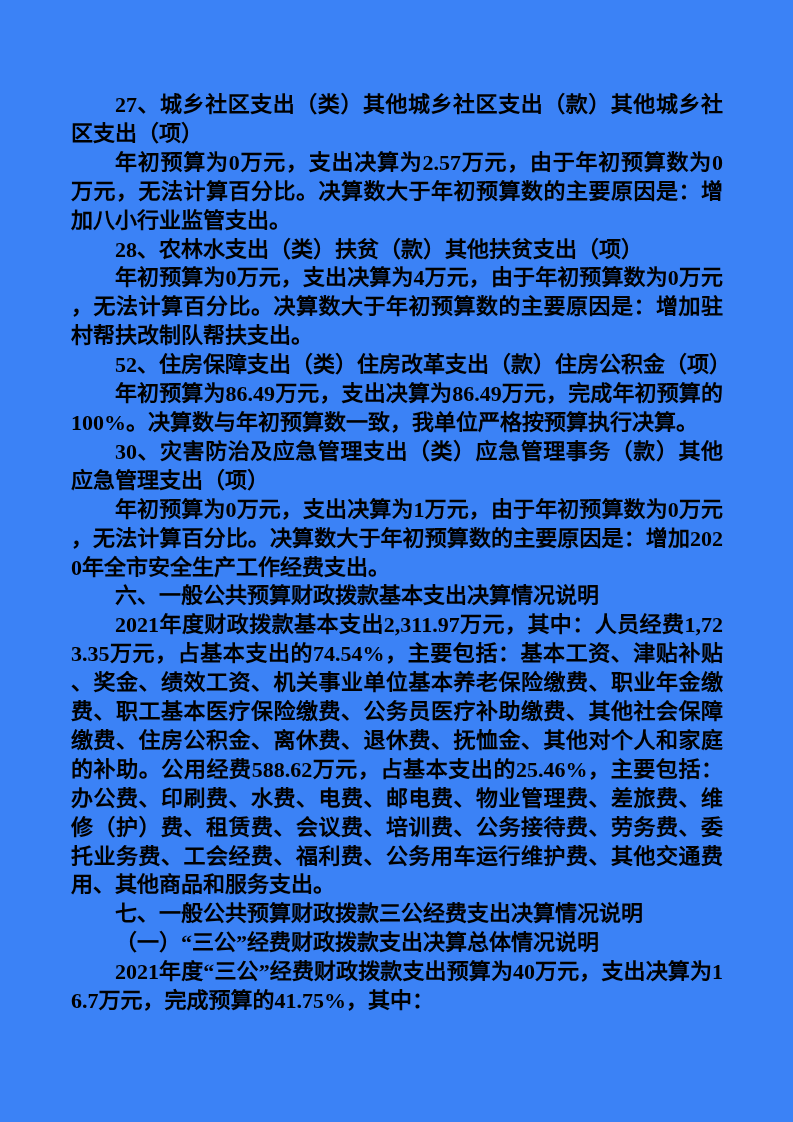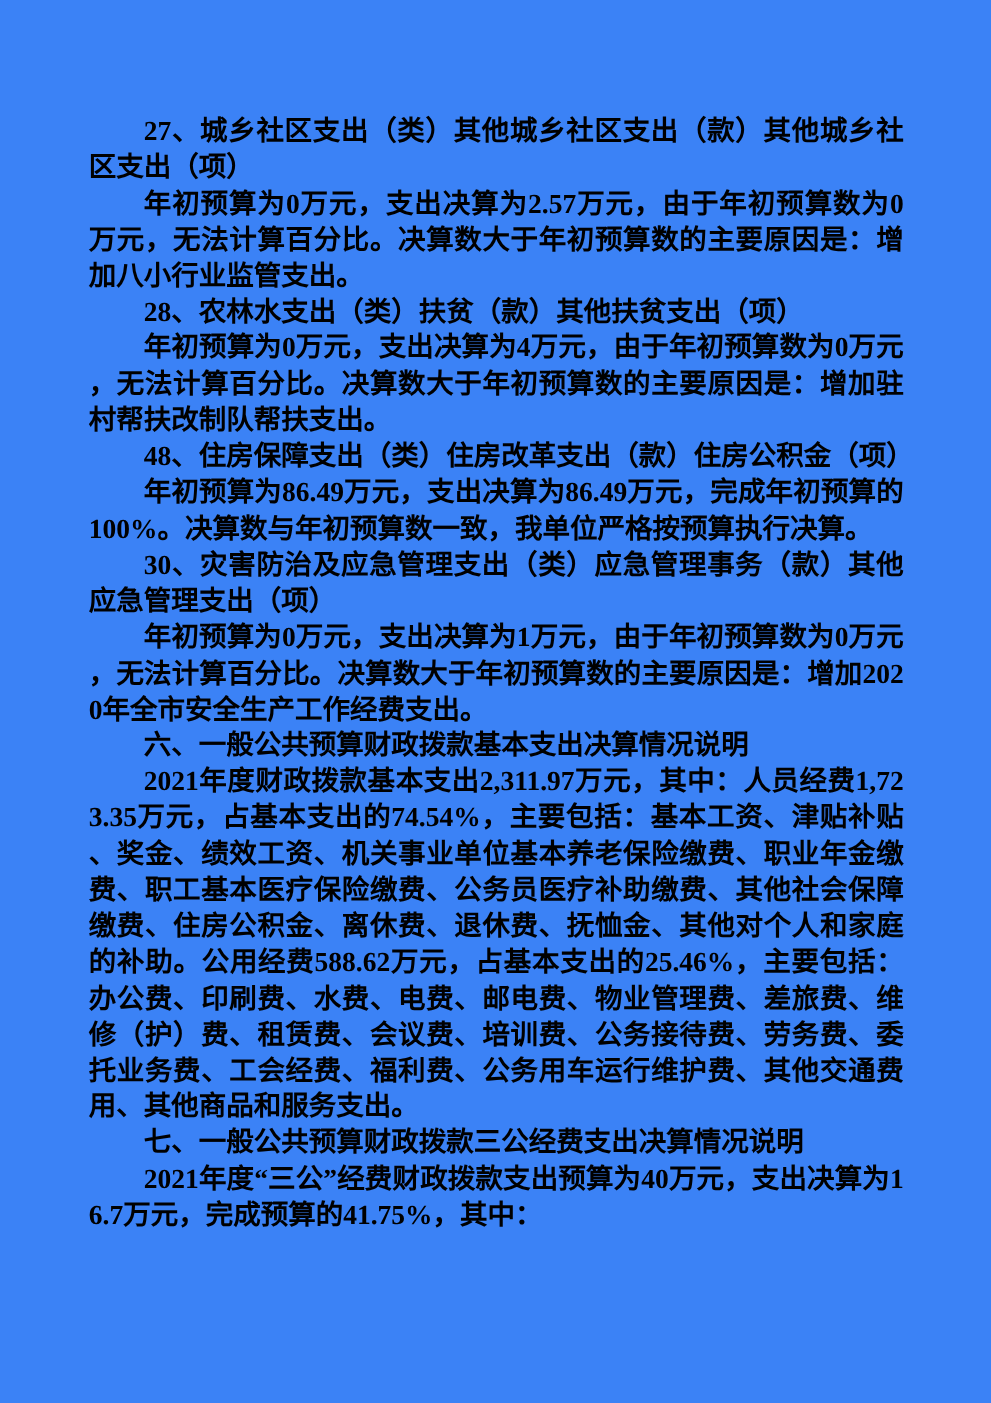--- a/index.html
+++ b/index.html
@@ -42,22 +42,23 @@
 </style>
 </head>
 <body>
 
 <div class="page" style="background: #3b82f6; color: rgb(0, 0, 0);">
   <div class="content">
       <p class="block heading">27、城乡社区支出（类）其他城乡社区支出（款）其他城乡社区支出（项）</p>
       <p class="block paragraph">年初预算为0万元，支出决算为2.57万元，由于年初预算数为0万元，无法计算百分比。决算数大于年初预算数的主要原因是：增加八小行业监管支出。</p>
       <p class="block heading">28、农林水支出（类）扶贫（款）其他扶贫支出（项）</p>
       <p class="block paragraph">年初预算为0万元，支出决算为4万元，由于年初预算数为0万元，无法计算百分比。决算数大于年初预算数的主要原因是：增加驻村帮扶改制队帮扶支出。</p>
-      <p class="block heading">48、住房保障支出（类）住房改革支出（款）住房公积金（项）</p>
+      <p class="block heading">52、住房保障支出（类）住房改革支出（款）住房公积金（项）</p>
       <p class="block paragraph">年初预算为86.49万元，支出决算为86.49万元，完成年初预算的100%。决算数与年初预算数一致，我单位严格按预算执行决算。</p>
       <p class="block heading">30、灾害防治及应急管理支出（类）应急管理事务（款）其他应急管理支出（项）</p>
       <p class="block paragraph">年初预算为0万元，支出决算为1万元，由于年初预算数为0万元，无法计算百分比。决算数大于年初预算数的主要原因是：增加2020年全市安全生产工作经费支出。</p>
       <p class="block heading">六、一般公共预算财政拨款基本支出决算情况说明</p>
       <p class="block paragraph">2021年度财政拨款基本支出2,311.97万元，其中：人员经费1,723.35万元，占基本支出的74.54%，主要包括：基本工资、津贴补贴、奖金、绩效工资、机关事业单位基本养老保险缴费、职业年金缴费、职工基本医疗保险缴费、公务员医疗补助缴费、其他社会保障缴费、住房公积金、离休费、退休费、抚恤金、其他对个人和家庭的补助。公用经费588.62万元，占基本支出的25.46%，主要包括：办公费、印刷费、水费、电费、邮电费、物业管理费、差旅费、维修（护）费、租赁费、会议费、培训费、公务接待费、劳务费、委托业务费、工会经费、福利费、公务用车运行维护费、其他交通费用、其他商品和服务支出。</p>
       <p class="block heading">七、一般公共预算财政拨款三公经费支出决算情况说明</p>
+      <p class="block heading">（一）“三公”经费财政拨款支出决算总体情况说明</p>
       <p class="block paragraph">2021年度“三公”经费财政拨款支出预算为40万元，支出决算为16.7万元，完成预算的41.75%，其中：</p>
     </div>
 </div>
 
 </body></html>

